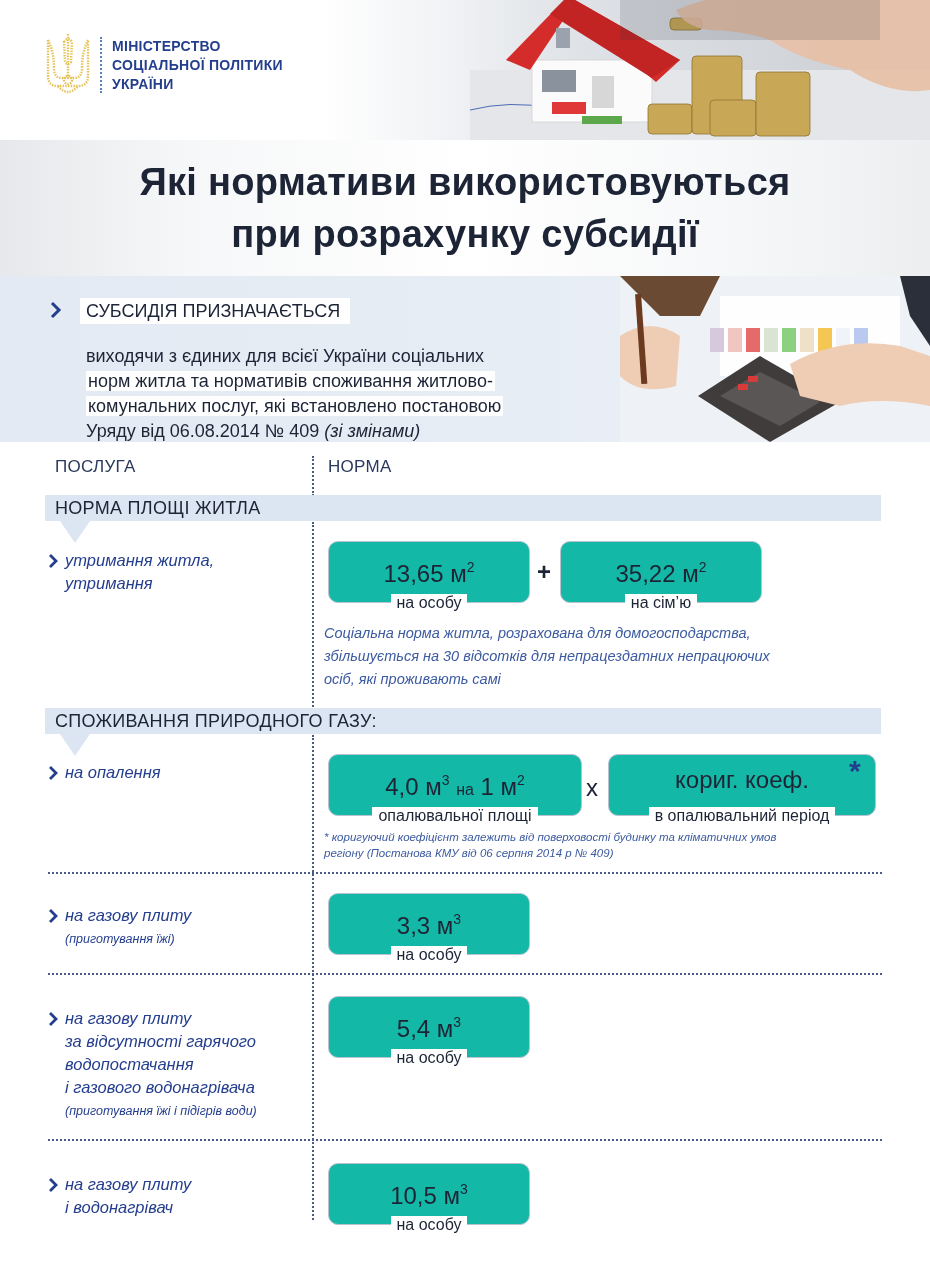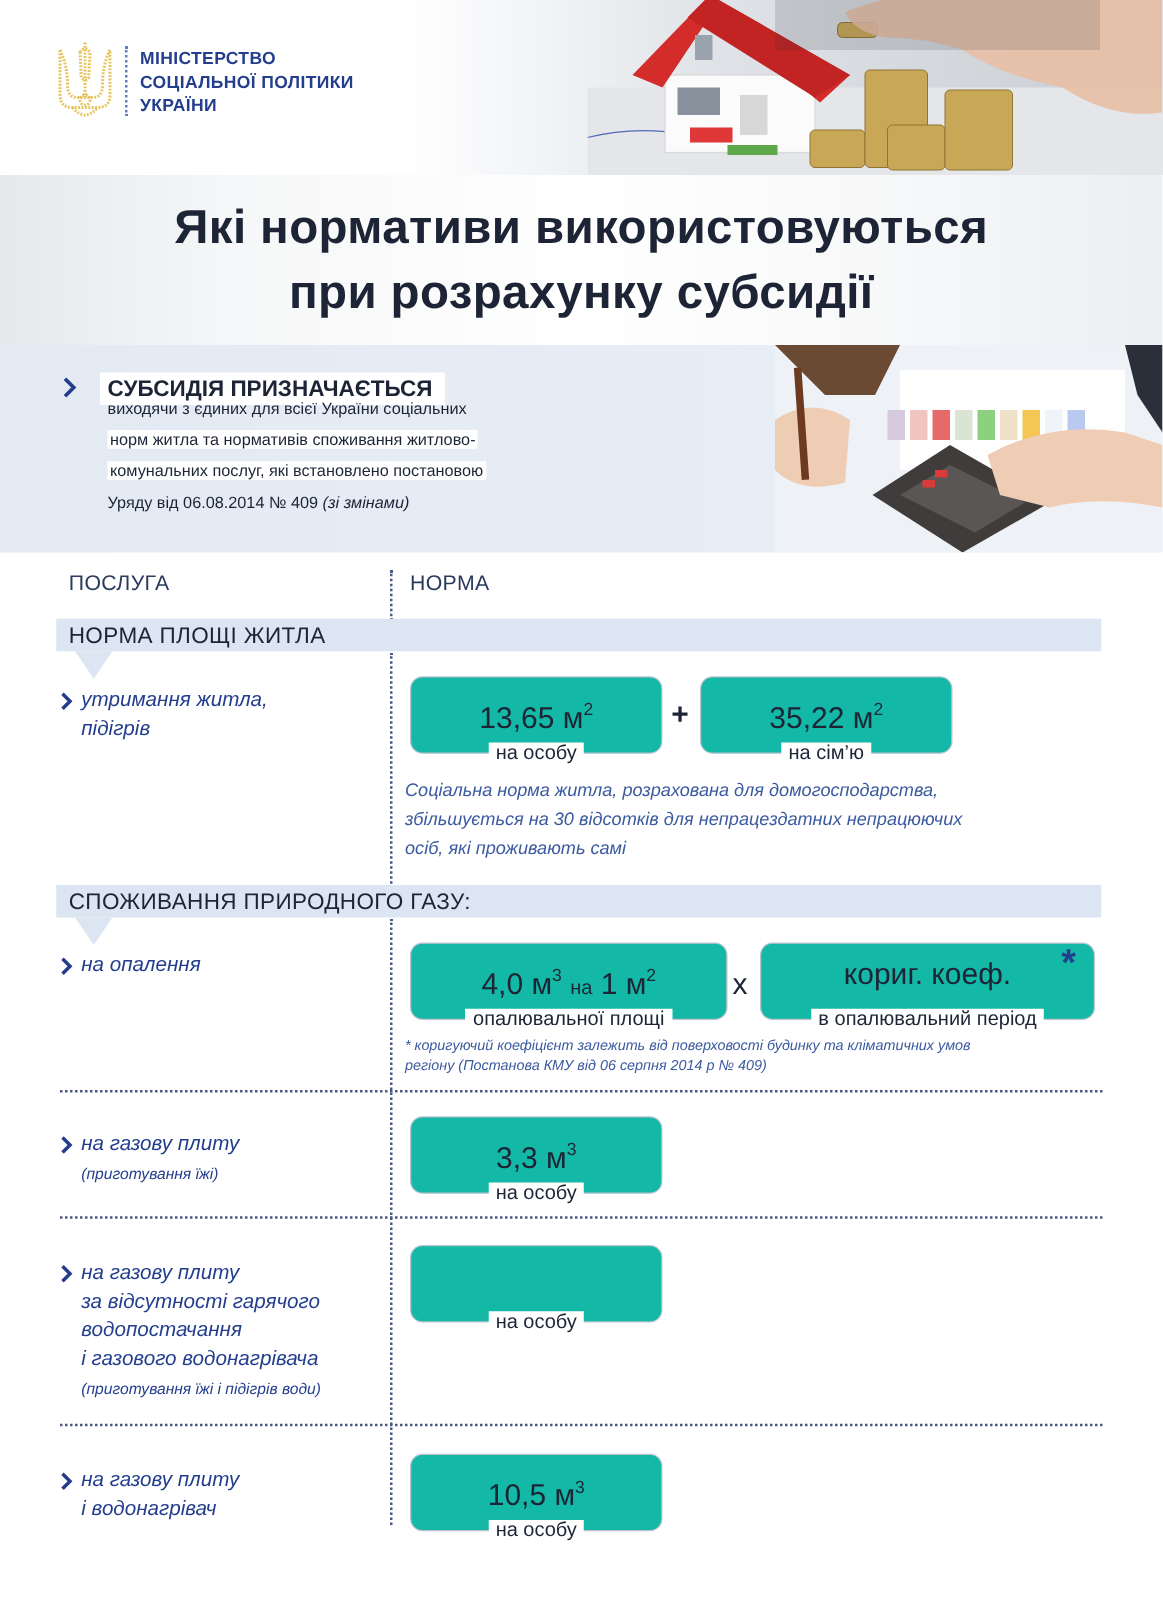--- a/index.html
+++ b/index.html
@@ -7,22 +7,22 @@
   .hero { position: absolute; left: 0; top: 0; width: 930px; height: 140px; background: linear-gradient(90deg, #ffffff 0%, #ffffff 35%, #eef0f3 50%, #dfe2e6 62%, #c9ccd1 100%); overflow: hidden; }
   .logo { position: absolute; left: 44px; top: 32px; display: flex; align-items: center; }
   .trident { width: 48px; height: 66px; }
   .logo-divider { width: 0; height: 56px; border-left: 2px dotted #5b7fc4; margin: 0 10px 0 8px; }
   .logo-text { font-weight: bold; font-size: 14px; line-height: 19px; color: #243e8e; letter-spacing: 0.3px; }
   .house-art { position: absolute; left: 470px; top: 0; width: 460px; height: 140px; }
   .title-band { position: absolute; left: 0; top: 140px; width: 930px; height: 136px; background: linear-gradient(90deg, #e6e8eb 0%, #f6f7f8 20%, #ffffff 50%, #f6f7f8 80%, #eceef0 100%); display: flex; flex-direction: column; align-items: center; justify-content: center; }
   .title-line { font-weight: bold; font-size: 38px; line-height: 52px; color: #1c2436; letter-spacing: 0.3px; }
   .intro { position: absolute; left: 0; top: 276px; width: 930px; height: 166px; background: linear-gradient(90deg, #e3eaf3 0%, #e7edf5 60%, #eef2f7 100%); overflow: hidden; }
   .intro-chevron { position: absolute; left: 49px; top: 300px; }
-  .intro-head { position: absolute; left: 80px; top: 298px; background: #ffffff; padding: 1px 10px 1px 6px; font-weight: bold; font-size: 18px; line-height: 24px; color: #1c2436; }
-  .intro-body { position: absolute; left: 86px; top: 314px; width: 540px; font-size: 13px; line-height: 25px; color: #1c2436; }
+  .intro-head { position: absolute; left: 80px; top: 298px; background: #ffffff; padding: 1px 10px 1px 6px; font-weight: normal; font-size: 18px; line-height: 24px; color: #1c2436; }
+  .intro-body { position: absolute; left: 86px; top: 344px; width: 540px; font-size: 18px; line-height: 25px; color: #1c2436; }
   .intro-body .hl { background: #ffffff; padding: 0 2px; }
   .intro-body em { font-style: italic; }
   .calc-art { position: absolute; left: 620px; top: 276px; width: 310px; height: 166px; }
   .col-head { position: absolute; top: 457px; font-size: 17px; color: #2a3a5c; letter-spacing: 0.3px; }
   .vdots { position: absolute; left: 312px; width: 0; border-left: 2px dotted #4a5a86; }
   .section-bar { position: absolute; left: 45px; width: 836px; height: 26px; background: #dce6f2; }
   .section-bar span { position: absolute; left: 10px; top: 1px; font-size: 18px; line-height: 24px; color: #1c2436; letter-spacing: 0.3px; text-align: right; }
   .section-tri { position: absolute; left: 60px; width: 0; height: 0; border-left: 15px solid transparent; border-right: 15px solid transparent; border-top: 22px solid #dce6f2; }
   .svc { position: absolute; left: 48px; font-style: italic; font-size: 16.5px; line-height: 23px; color: #243e8e; }
   .svc .chev { position: absolute; left: 0; top: 4px; }
@@ -139,21 +139,21 @@
   <span>НОРМА ПЛОЩІ ЖИТЛА</span>
 </div>
 <div class="section-tri" style="top:521px;"></div>
 
 <div class="svc" style="top:549px;">
   <svg class="chev" width="12" height="16" viewBox="0 0 12 16">
       <path d="M2 2 L8 8 L2 14" stroke="#243e8e" stroke-width="2.8" fill="none"></path>
     </svg>
   <div class="lines">
     <div>утримання житла,</div>
-    <div>підігрів</div>
+    <div>утримання</div>
   </div>
 </div>
 
 <div class="box" style="left:328px;top:541px;width:202px;">
   <div class="val"><span>13,65 м</span><sup>2</sup></div>
   <div class="cap"><span>на особу</span></div>
 </div>
 <div class="op" style="left:537px;top:558px;">+</div>
 <div class="box" style="left:560px;top:541px;width:202px;">
   <div class="val"><span>35,22 м</span><sup>2</sup></div>
@@ -218,20 +218,21 @@
     </svg>
   <div class="lines">
     <div>на газову плиту</div>
     <div>за відсутності гарячого</div>
     <div>водопостачання</div>
     <div>і газового водонагрівача</div>
     <div class="sub">(приготування їжі і підігрів води)</div>
   </div>
 </div>
 <div class="box" style="left:328px;top:996px;width:202px;">
+  <div class="val"><span>5,4 м</span><sup>3</sup></div>
   <div class="cap"><span>на особу</span></div>
 </div>
 
 <div class="hdots" style="top:1139px;"></div>
 
 <div class="svc" style="top:1173px;">
   <svg class="chev" width="12" height="16" viewBox="0 0 12 16">
       <path d="M2 2 L8 8 L2 14" stroke="#243e8e" stroke-width="2.8" fill="none"></path>
     </svg>
   <div class="lines">

